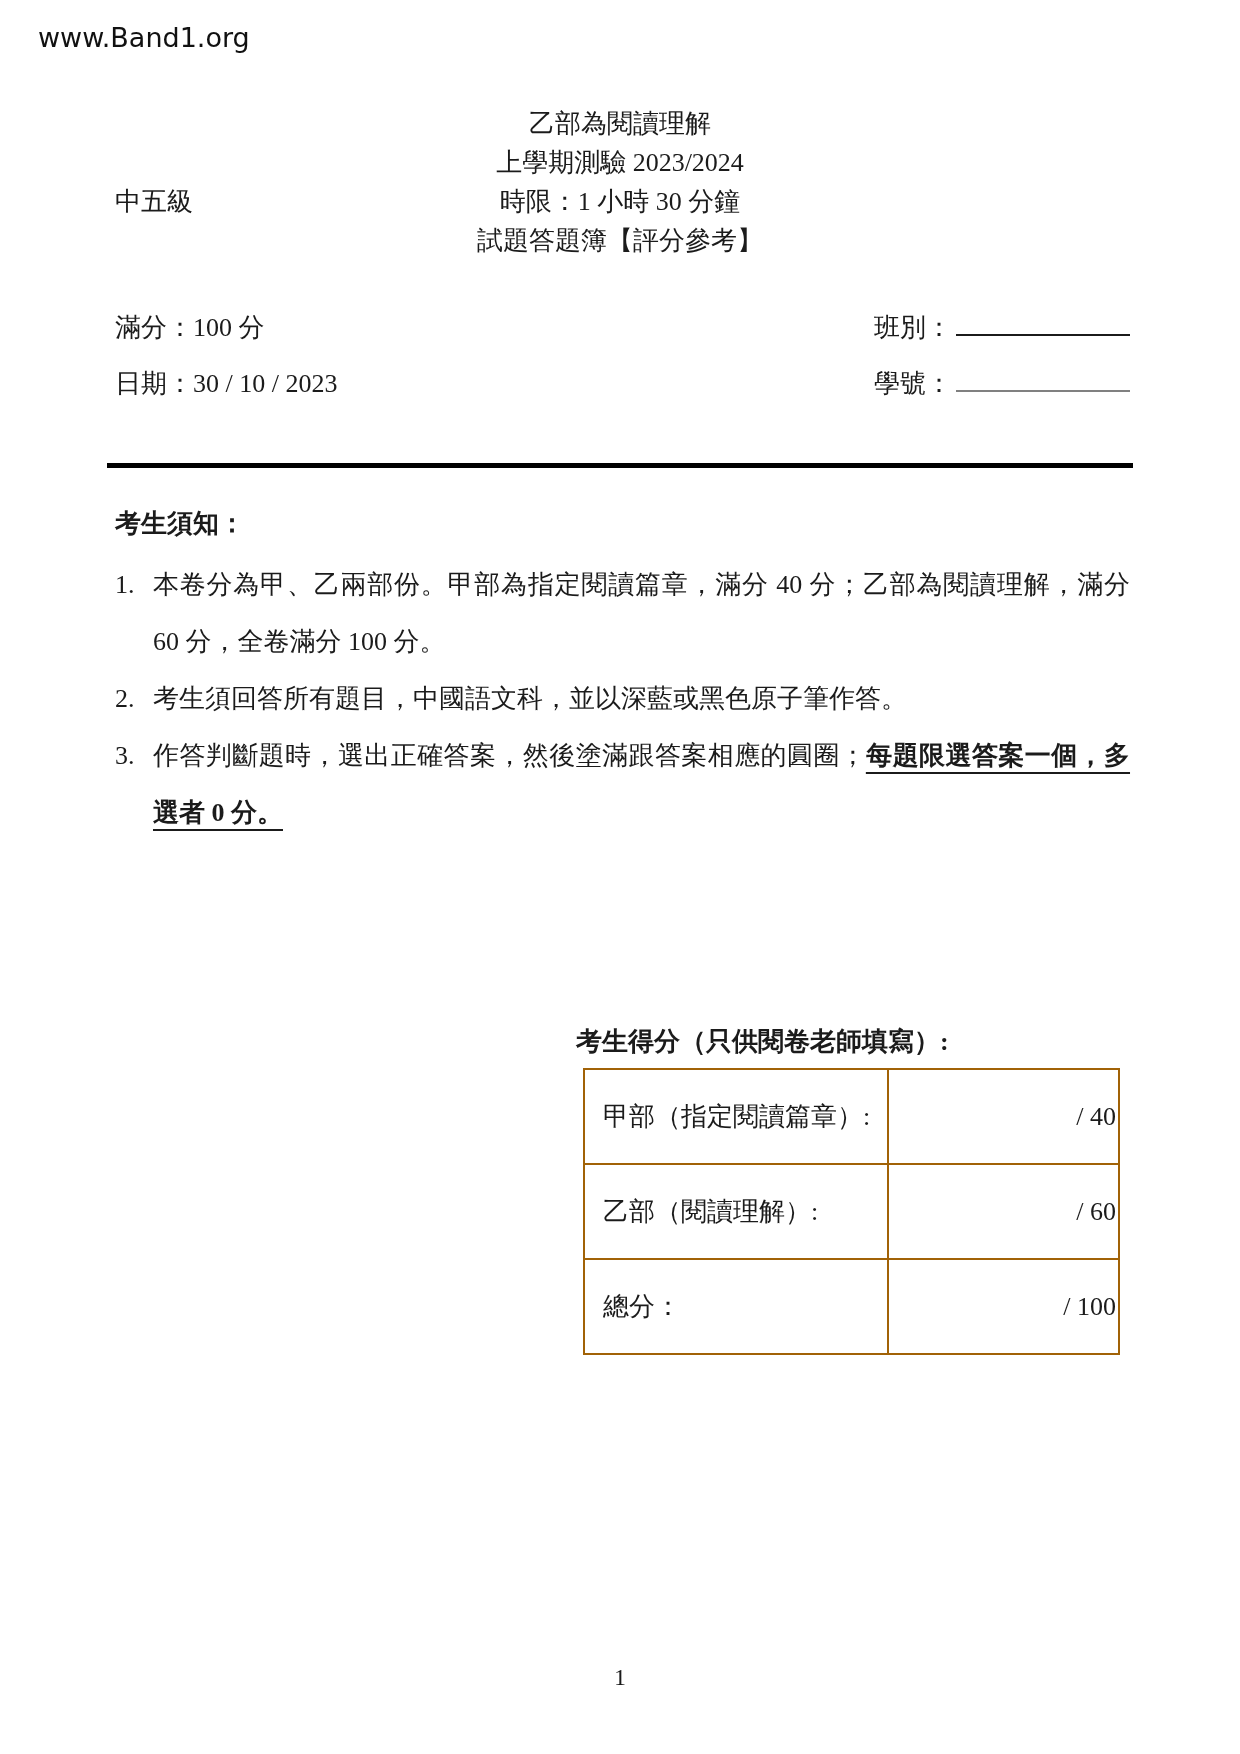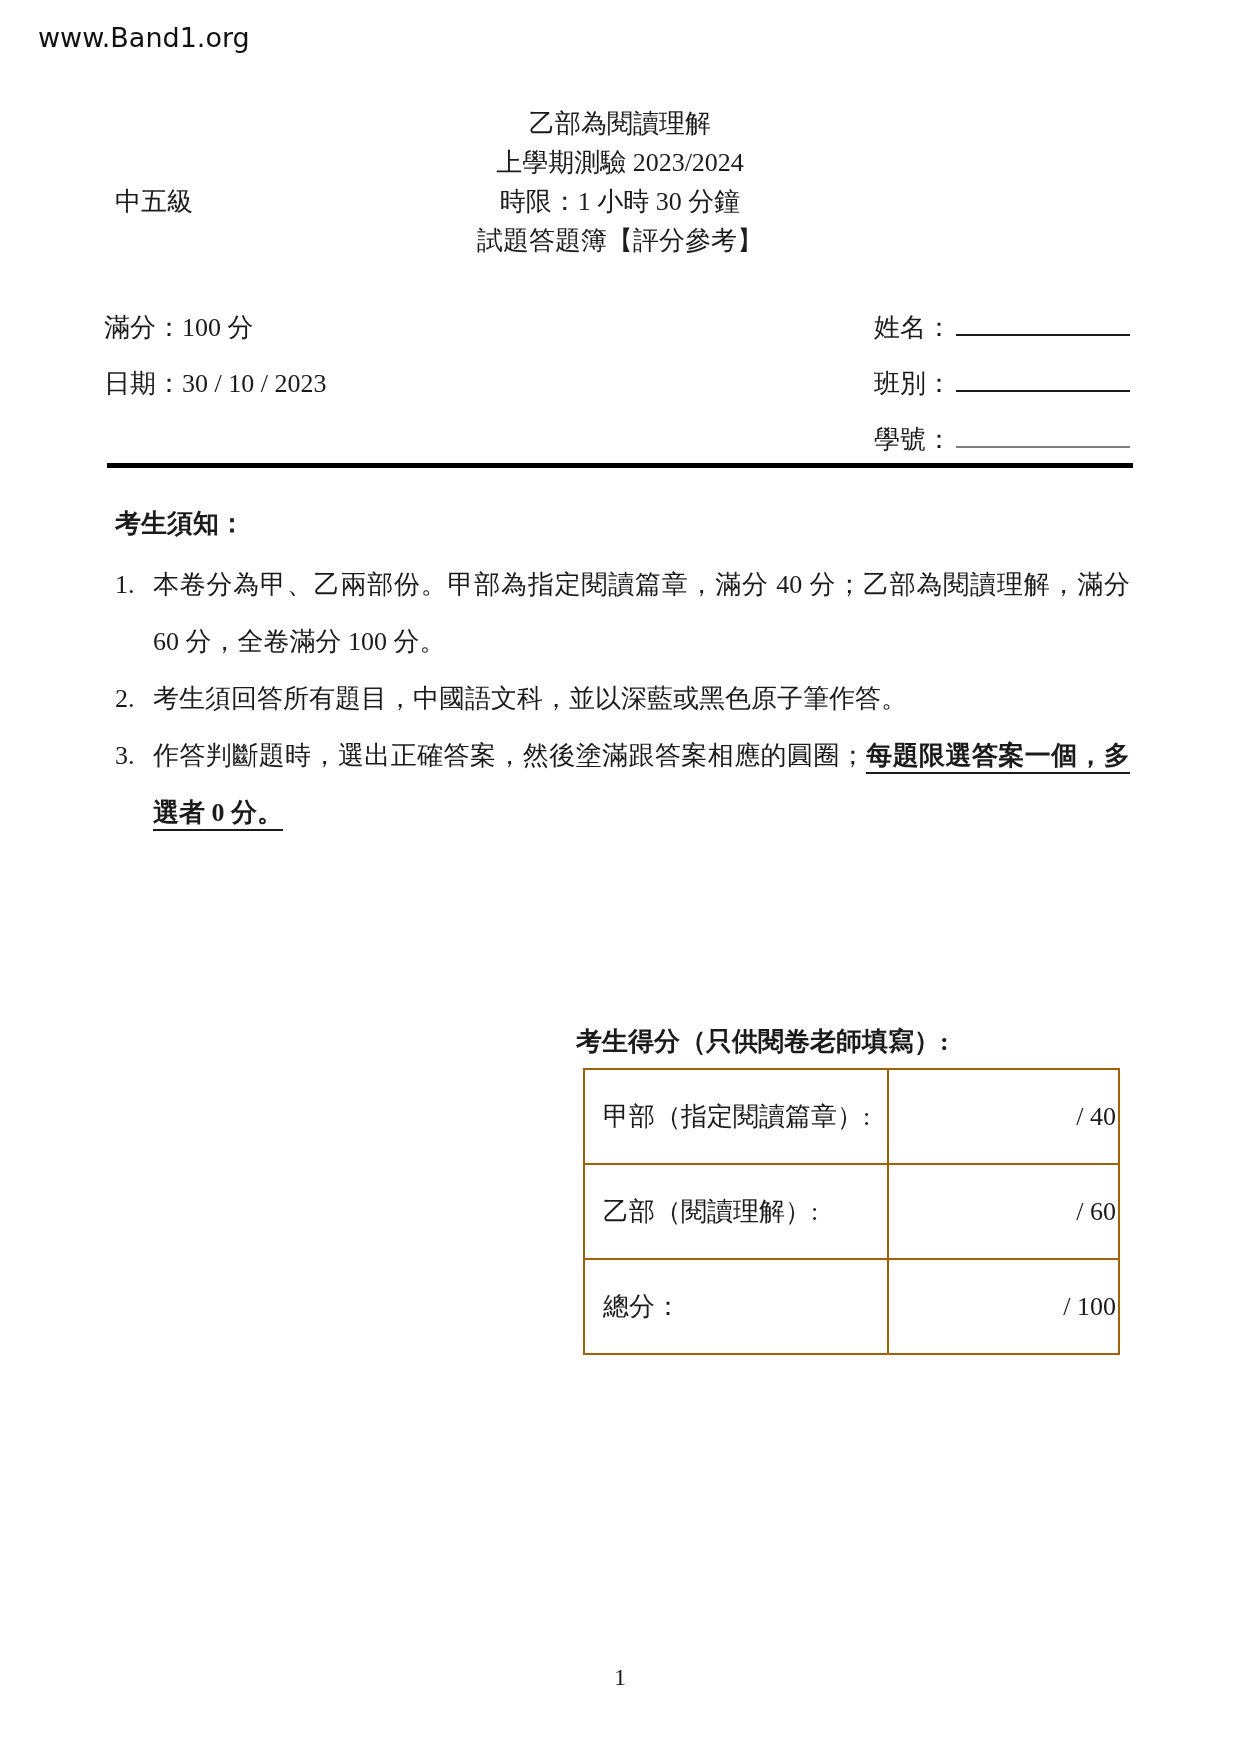--- a/index.html
+++ b/index.html
@@ -35,21 +35,21 @@
   .three-col {
     display: grid;
     grid-template-columns: 1fr auto 1fr;
     align-items: center;
   }
   .grade { justify-self: start; padding-left: 8px; }
   .time-limit { justify-self: end; }
   
   .info {
     position: absolute;
-    left: 104px;
+    left: 115px;
     right: 110px;
     top: 300px;
     height: 170px;
   }
   .info-left { position: absolute; left: 0; top: 0; }
   .info-left .info-row { height: 56px; line-height: 56px; white-space: nowrap; }
   .info-right { position: absolute; right: 0; top: 0; }
   .field { height: 56px; line-height: 56px; white-space: nowrap; }
   .blank {
     display: inline-block;
@@ -140,23 +140,20 @@
     </div>
     <div class="h-line center">試題答題簿【評分參考】</div>
   </header>
 
   <section class="info">
     <div class="info-left">
       <div class="info-row">滿分：100 分</div>
       <div class="info-row">日期：30 / 10 / 2023</div>
     </div>
     <div class="info-right">
-      <div class="field">
-        <span>姓名：</span><span class="blank"></span>
-      </div>
       <div class="field">
         <span>班別：</span><span class="blank"></span>
       </div>
       <div class="field">
         <span>學號：</span><span class="blank gray"></span>
       </div>
     </div>
   </section>
 
   <hr class="divider">

